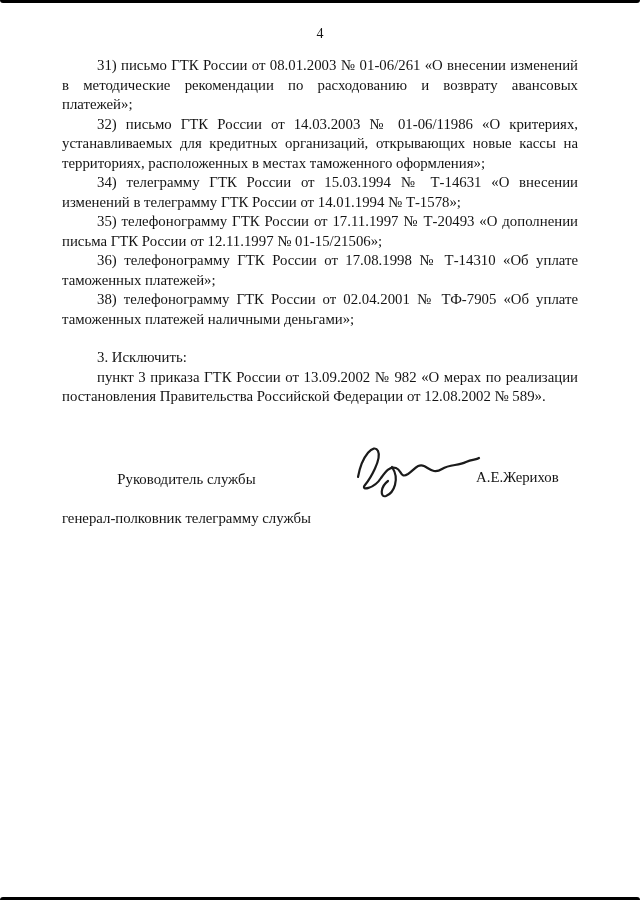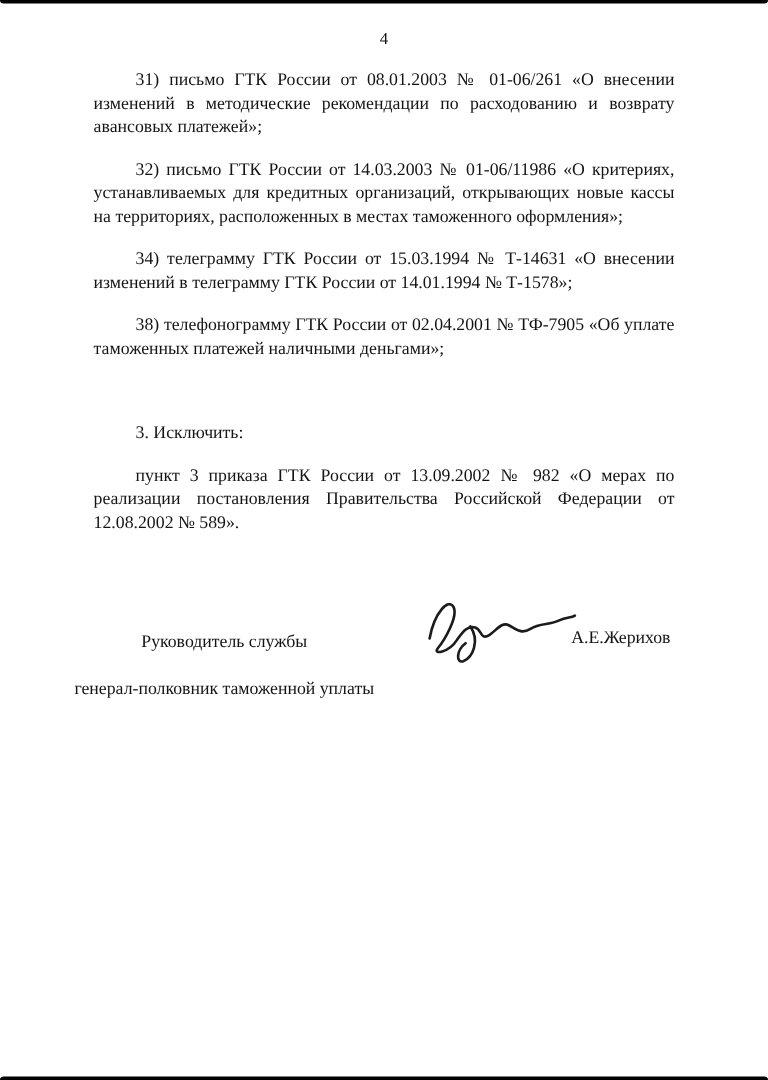--- a/index.html
+++ b/index.html
@@ -29,21 +29,21 @@
     left: 62px;
     top: 26px;
     width: 516px;
   }
   .page-number {
     text-align: center;
     font-size: 14px;
     margin: 0 0 14px 0;
   }
   p.doc-par {
-    margin: 16px;
+    margin: 0;
     font-size: 14.8px;
     line-height: 19.5px;
     text-align: justify;
     text-indent: 35px;
   }
   .gap-small { height: 19px; }
   .gap-large { height: 44px; }
 
   .signature-block {
     position: relative;
@@ -76,33 +76,35 @@
 <div class="scan-edge top"></div>
 <div class="scan-edge bottom"></div>
 
 <div class="content">
 
   <div class="page-number">4</div>
 
   <p class="doc-par">31) письмо ГТК России от 08.01.2003 № 01-06/261 «О внесении изменений в методические рекомендации по расходованию и возврату авансовых платежей»;</p>
   <p class="doc-par">32) письмо ГТК России от 14.03.2003 № 01-06/11986 «О критериях, устанавливаемых для кредитных организаций, открывающих новые кассы на территориях, расположенных в местах таможенного оформления»;</p>
   <p class="doc-par">34) телеграмму ГТК России от 15.03.1994 № Т-14631 «О внесении изменений в телеграмму ГТК России от 14.01.1994 № Т-1578»;</p>
+  <p class="doc-par">35) телефонограмму ГТК России от 17.11.1997 № Т-20493 «О дополнении письма ГТК России от 12.11.1997 № 01-15/21506»;</p>
+  <p class="doc-par">36) телефонограмму ГТК России от 17.08.1998 № Т-14310 «Об уплате таможенных платежей»;</p>
   <p class="doc-par">38) телефонограмму ГТК России от 02.04.2001 № ТФ-7905 «Об уплате таможенных платежей наличными деньгами»;</p>
 
   <div class="gap-small"></div>
 
   <p class="doc-par">3. Исключить:</p>
   <p class="doc-par">пункт 3 приказа ГТК России от 13.09.2002 № 982 «О мерах по реализации постановления Правительства Российской Федерации от 12.08.2002 № 589».</p>
 
   <div class="gap-large"></div>
 
   <div class="signature-block">
     <div class="sig-role">
       <span class="line">Руководитель службы</span>
-      <span class="line">генерал-полковник таможенной уплаты</span>
+      <span class="line">генерал-полковник телеграмму службы</span>
     </div>
 
     <svg class="sig-scribble" width="132" height="62" viewBox="0 0 132 62" xmlns="http://www.w3.org/2000/svg">
       <g fill="none" stroke="#1b1b1b" stroke-width="2.2" stroke-linecap="round">
         <path d="M8 40 C12 18 24 6 28 14 C32 22 20 42 15 48 C10 54 24 52 31 41 C36 34 40 29 46 31 C52 33 50 42 58 37 C64 33 68 26 74 29 C80 32 84 37 92 32 C100 27 108 29 116 25 C122 22 126 23 129 21"></path>
         <path d="M42 30 C50 42 44 56 36 59 C30 61 30 50 38 44"></path>
       </g>
     </svg>
 
     <div class="sig-name">А.Е.Жерихов</div>

